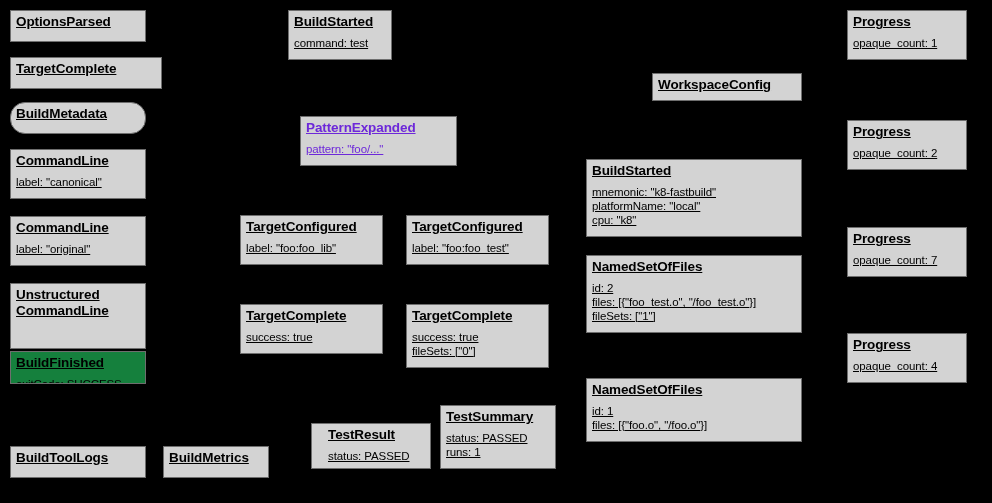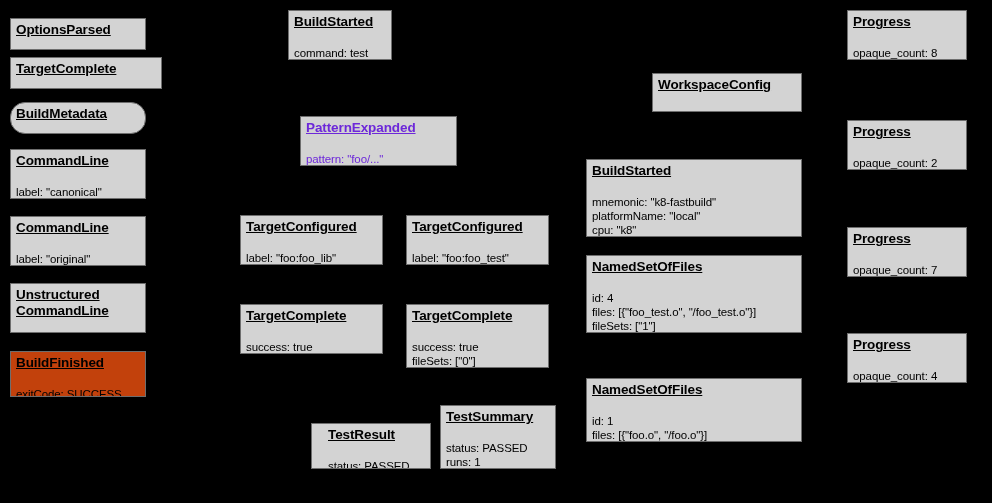--- a/index.html
+++ b/index.html
@@ -29,52 +29,53 @@
   }
   .node-title {
     font-size: 13.5px;
     font-weight: bold;
     text-decoration: underline;
     line-height: 16px;
     white-space: pre-line;
     letter-spacing: -0.1px;
   }
   .node-fields {
-    margin-top: 16px;
+    margin-top: 6px;
+    text-decoration: underline;
   }
   .node-field {
     font-size: 11.5px;
     line-height: 14px;
     white-space: nowrap;
     letter-spacing: -0.1px;
   }
 </style>
 </head>
 <body>
 
 <div id="canvas" style="width: 992px; height: 503px; background: rgb(0, 0, 0);">
-    <div class="node" style="left: 10px; top: 10px; width: 136px; height: 32px; background: rgb(211, 211, 211); border-color: rgb(110, 110, 110); color: rgb(0, 0, 0); margin-top: 8px;">
+    <div class="node" style="left: 10px; top: 10px; width: 136px; height: 32px; background: rgb(211, 211, 211); border-color: rgb(110, 110, 110); color: rgb(0, 0, 0);">
       <div class="node-title">OptionsParsed</div>
     </div>
     <div class="node" style="left: 288px; top: 10px; width: 104px; height: 50px; background: rgb(211, 211, 211); border-color: rgb(110, 110, 110); color: rgb(0, 0, 0);">
       <div class="node-title">BuildStarted</div>
       <div class="node-fields">
         <div class="node-field">command: test</div>
       </div>
     </div>
     <div class="node" style="left: 847px; top: 10px; width: 120px; height: 50px; background: rgb(211, 211, 211); border-color: rgb(110, 110, 110); color: rgb(0, 0, 0);">
       <div class="node-title">Progress</div>
       <div class="node-fields">
-        <div class="node-field">opaque_count: 8</div>
+        <div class="node-field">opaque_count: 1</div>
       </div>
     </div>
     <div class="node" style="left: 10px; top: 57px; width: 152px; height: 32px; background: rgb(211, 211, 211); border-color: rgb(110, 110, 110); color: rgb(0, 0, 0);">
       <div class="node-title">TargetComplete</div>
     </div>
-    <div class="node" style="left: 652px; top: 73px; width: 150px; height: 39px; background: rgb(211, 211, 211); border-color: rgb(110, 110, 110); color: rgb(0, 0, 0);">
+    <div class="node" style="left: 652px; top: 73px; width: 150px; height: 28px; background: rgb(211, 211, 211); border-color: rgb(110, 110, 110); color: rgb(0, 0, 0);">
       <div class="node-title">WorkspaceConfig</div>
     </div>
     <div class="node" style="left: 10px; top: 102px; width: 136px; height: 32px; background: rgb(211, 211, 211); border-color: rgb(110, 110, 110); color: rgb(0, 0, 0); border-radius: 15px;">
       <div class="node-title">BuildMetadata</div>
     </div>
     <div class="node" style="left: 300px; top: 116px; width: 157px; height: 50px; background: rgb(211, 211, 211); border-color: rgb(110, 110, 110); color: #6d28d9;">
       <div class="node-title">PatternExpanded</div>
       <div class="node-fields">
         <div class="node-field">pattern: "foo/..."</div>
       </div>
@@ -119,26 +120,26 @@
     </div>
     <div class="node" style="left: 847px; top: 227px; width: 120px; height: 50px; background: rgb(211, 211, 211); border-color: rgb(110, 110, 110); color: rgb(0, 0, 0);">
       <div class="node-title">Progress</div>
       <div class="node-fields">
         <div class="node-field">opaque_count: 7</div>
       </div>
     </div>
     <div class="node" style="left: 586px; top: 255px; width: 216px; height: 78px; background: rgb(211, 211, 211); border-color: rgb(110, 110, 110); color: rgb(0, 0, 0);">
       <div class="node-title">NamedSetOfFiles</div>
       <div class="node-fields">
-        <div class="node-field">id: 4</div>
+        <div class="node-field">id: 2</div>
         <div class="node-field">files: [{"foo_test.o", "/foo_test.o"}]</div>
         <div class="node-field">fileSets: ["1"]</div>
       </div>
     </div>
-    <div class="node" style="left: 10px; top: 283px; width: 136px; height: 50px; background: rgb(211, 211, 211); border-color: rgb(110, 110, 110); color: rgb(0, 0, 0);">
+    <div class="node" style="left: 10px; top: 283px; width: 136px; height: 66px; background: rgb(211, 211, 211); border-color: rgb(110, 110, 110); color: rgb(0, 0, 0);">
       <div class="node-title">Unstructured
 CommandLine</div>
     </div>
     <div class="node" style="left: 240px; top: 304px; width: 143px; height: 50px; background: rgb(211, 211, 211); border-color: rgb(110, 110, 110); color: rgb(0, 0, 0);">
       <div class="node-title">TargetComplete</div>
       <div class="node-fields">
         <div class="node-field">success: true</div>
       </div>
     </div>
     <div class="node" style="left: 406px; top: 304px; width: 143px; height: 64px; background: rgb(211, 211, 211); border-color: rgb(110, 110, 110); color: rgb(0, 0, 0);">
@@ -147,21 +148,21 @@
         <div class="node-field">success: true</div>
         <div class="node-field">fileSets: ["0"]</div>
       </div>
     </div>
     <div class="node" style="left: 847px; top: 333px; width: 120px; height: 50px; background: rgb(211, 211, 211); border-color: rgb(110, 110, 110); color: rgb(0, 0, 0);">
       <div class="node-title">Progress</div>
       <div class="node-fields">
         <div class="node-field">opaque_count: 4</div>
       </div>
     </div>
-    <div class="node" style="left: 10px; top: 351px; width: 136px; height: 46px; background: #c2410c; border-color: rgb(110, 110, 110); color: rgb(0, 0, 0);">
+    <div class="node" style="left: 10px; top: 351px; width: 136px; height: 33px; background: #15803d; border-color: rgb(110, 110, 110); color: rgb(0, 0, 0);">
       <div class="node-title">BuildFinished</div>
       <div class="node-fields">
         <div class="node-field">exitCode: SUCCESS</div>
       </div>
     </div>
     <div class="node" style="left: 586px; top: 378px; width: 216px; height: 64px; background: rgb(211, 211, 211); border-color: rgb(110, 110, 110); color: rgb(0, 0, 0);">
       <div class="node-title">NamedSetOfFiles</div>
       <div class="node-fields">
         <div class="node-field">id: 1</div>
         <div class="node-field">files: [{"foo.o", "/foo.o"}]</div>
@@ -173,13 +174,19 @@
         <div class="node-field">status: PASSED</div>
         <div class="node-field">runs: 1</div>
       </div>
     </div>
     <div class="node" style="left: 311px; top: 423px; width: 120px; height: 46px; background: rgb(211, 211, 211); border-color: rgb(110, 110, 110); color: rgb(0, 0, 0); padding-left: 16px;">
       <div class="node-title">TestResult</div>
       <div class="node-fields">
         <div class="node-field">status: PASSED</div>
       </div>
     </div>
+    <div class="node" style="left: 10px; top: 446px; width: 136px; height: 32px; background: rgb(211, 211, 211); border-color: rgb(110, 110, 110); color: rgb(0, 0, 0);">
+      <div class="node-title">BuildToolLogs</div>
+    </div>
+    <div class="node" style="left: 163px; top: 446px; width: 106px; height: 32px; background: rgb(211, 211, 211); border-color: rgb(110, 110, 110); color: rgb(0, 0, 0);">
+      <div class="node-title">BuildMetrics</div>
+    </div>
   </div>
 
 </body></html>

